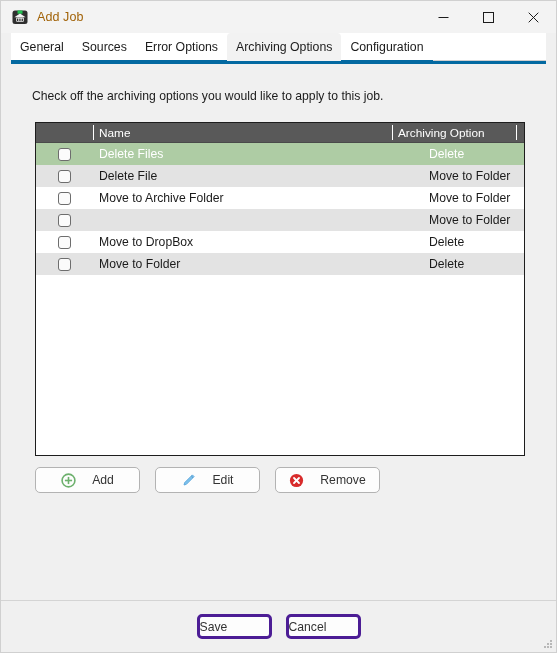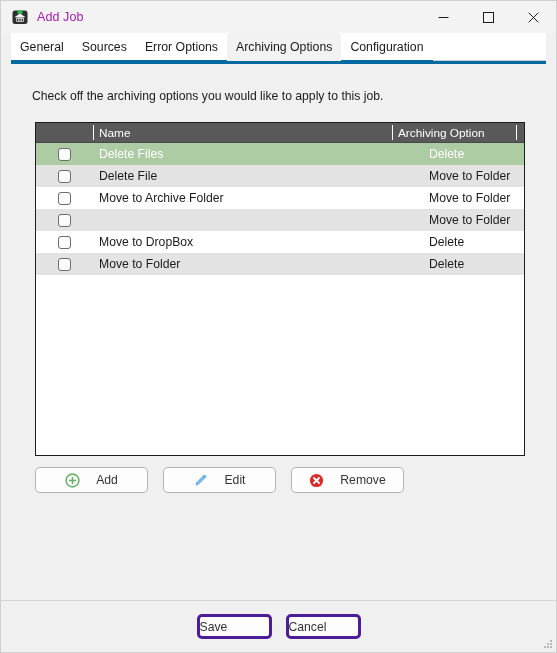--- a/index.html
+++ b/index.html
@@ -42,21 +42,21 @@
   #app-icon {
     width: 16px;
     height: 16px;
     margin-left: 11px;
     margin-right: 9px;
     flex: none;
     position: relative;
   }
   #title-text {
     font-size: 12.5px;
-    color: #a21caf;
+    color: #a16207;
     letter-spacing: .1px;
   }
   #winbtns {
     position: absolute;
     right: 0; top: 0;
     height: 32px;
     display: flex;
   }
   .winbtn {
     width: 45px;
@@ -213,21 +213,21 @@
 
   
   #actionbar {
     position: absolute;
     left: 24px;
     top: 403px;
     display: flex;
     gap: 15px;
   }
   .abtn {
-    width: 113px;
+    width: 105px;
     height: 26px;
     border: 1px solid #b3b3b3;
     border-radius: 5px;
     background: #fdfdfd;
     display: flex;
     align-items: center;
     justify-content: center;
     gap: 16px;
     font-size: 12.2px;
     color: #333333;

